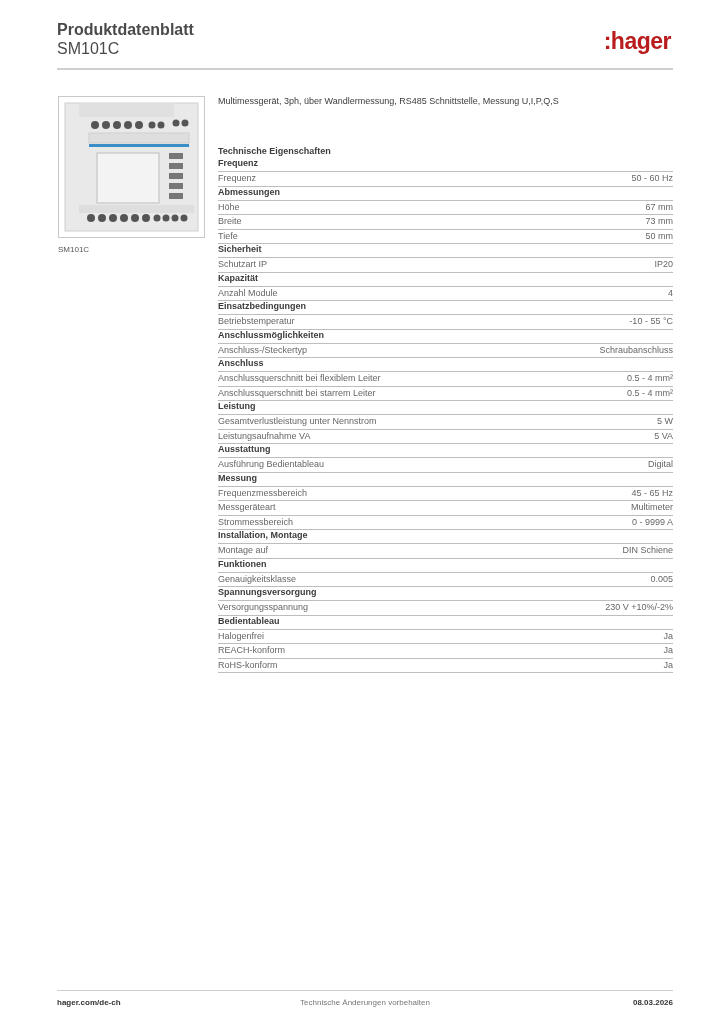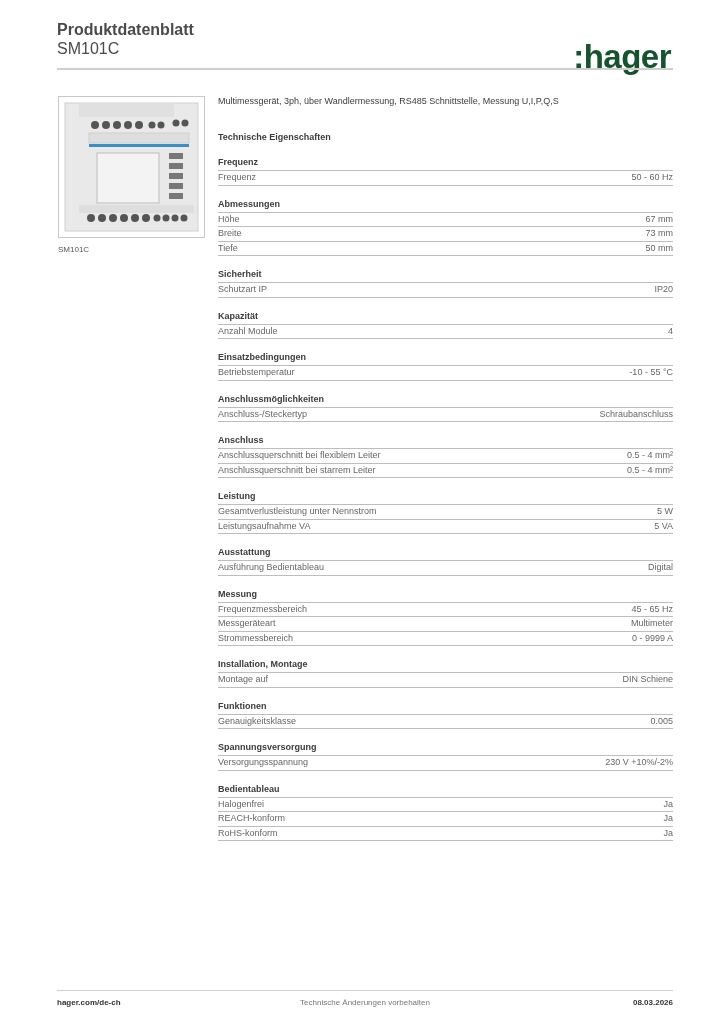--- a/index.html
+++ b/index.html
@@ -1,29 +1,29 @@
 <!DOCTYPE html>
 <html><head>
 <meta charset="utf-8">
 <style>
   html, body { margin:0; padding:0; background:#ffffff; }
   body { width:724px; height:1024px; position:relative; font-family:"Liberation Sans", sans-serif; color:#3c3c3c; overflow:hidden; }
   .header { position:absolute; left:57px; top:20px; width:616px; }
   .title { font-size:16px; font-weight:bold; color:#4a4a4a; line-height:20px; }
   .subtitle { font-size:16px; color:#4a4a4a; line-height:18px; }
-  .logo { position:absolute; right:2px; top:18px; font-size:33px; font-weight:bold; color:#14532d; letter-spacing:-0.5px; }
+  .logo { position:absolute; right:2px; top:8px; font-size:23px; font-weight:bold; color:#b91c1c; letter-spacing:-0.5px; }
   .header-rule { position:absolute; left:57px; top:68px; width:616px; height:2px; background:#cfcfcf; }
 
   .product-img { position:absolute; left:58px; top:96px; width:145px; height:140px; border:1px solid #c8c8c8; background:#fff; }
   .img-caption { position:absolute; left:58px; top:245px; font-size:8px; color:#555; }
 
   .main { position:absolute; left:218px; top:96px; width:455px; }
   .desc { font-size:9px; font-weight:normal; color:#3c3c3c; height:14px; }
-  .tech-title { font-size:9px; font-weight:bold; color:#3c3c3c; margin-top:22px; height:12px; }
-  .group { margin-top:13px; }
+  .tech-title { font-size:9px; font-weight:bold; color:#3c3c3c; margin-top:36px; height:12px; }
+  .group { }
   .group-title { font-size:9px; font-weight:bold; color:#3c3c3c; height:13px; border-bottom:1px solid #bdbdbd; }
   .row { display:flex; justify-content:space-between; font-size:9px; color:#666; height:13.5px; line-height:13px; border-bottom:1px solid #bdbdbd; }
 
   .footer-rule { position:absolute; left:57px; top:990px; width:616px; height:1px; background:#cfcfcf; }
   .footer { position:absolute; left:57px; top:998px; width:616px; font-size:8px; }
   .footer .left { position:absolute; left:0; font-weight:bold; color:#333; }
   .footer .center { position:absolute; left:0; right:0; text-align:center; color:#777; }
   .footer .right { position:absolute; right:0; font-weight:bold; color:#333; }
 </style>
 </head>

